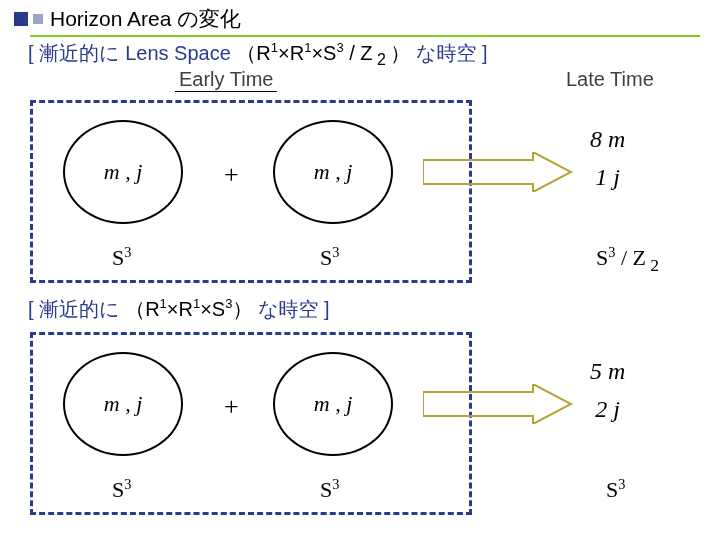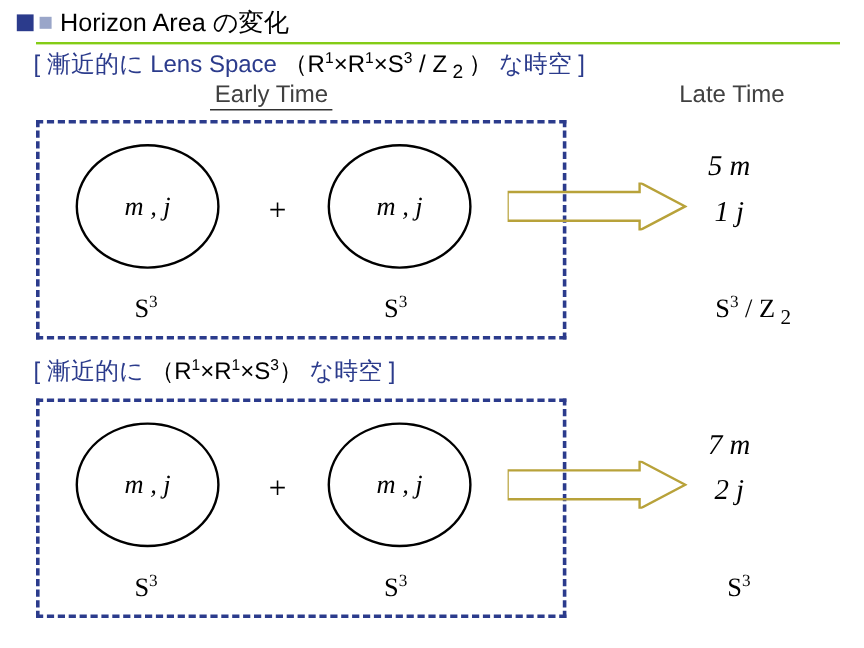--- a/index.html
+++ b/index.html
@@ -127,21 +127,21 @@
   <span>m  ,  j</span>
 </div>
 <div class="s3" style="left:112px; top:244px;">S<sup>3</sup></div>
 <div class="s3" style="left:320px; top:244px;">S<sup>3</sup></div>
 
 <svg class="arrow" style="left:423px; top:152px;" width="150" height="40">
   <polygon points="0,8 110,8 110,0 148,20 110,40 110,32 0,32" fill="none" stroke="#b8a23a" stroke-width="2"></polygon>
 </svg>
 
 <div class="late-box" style="left:590px; top:120px;">
-  <div>5 m</div>
+  <div>8 m</div>
   <div>1 j</div>
 </div>
 <div class="late-label" style="left:596px; top:244px;">S<sup>3</sup> / Z<sub style="font-size:0.8em;"> 2</sub></div>
 
 <div class="sub-title" style="top:296px;">
   <span>[  漸近的に </span>
   <span class="blk">（</span><span class="blk">R<sup>1</sup>×R<sup>1</sup>×S<sup>3</sup></span><span class="blk">）</span>
   <span> な時空 ]</span>
 </div>
 
@@ -155,16 +155,16 @@
   <span>m  ,  j</span>
 </div>
 <div class="s3" style="left:112px; top:476px;">S<sup>3</sup></div>
 <div class="s3" style="left:320px; top:476px;">S<sup>3</sup></div>
 
 <svg class="arrow" style="left:423px; top:384px;" width="150" height="40">
   <polygon points="0,8 110,8 110,0 148,20 110,40 110,32 0,32" fill="none" stroke="#b8a23a" stroke-width="2"></polygon>
 </svg>
 
 <div class="late-box" style="left:590px; top:352px;">
-  <div>7 m</div>
+  <div>5 m</div>
   <div>2 j</div>
 </div>
 <div class="late-label" style="left:606px; top:476px;">S<sup>3</sup></div>
 
 </body></html>

